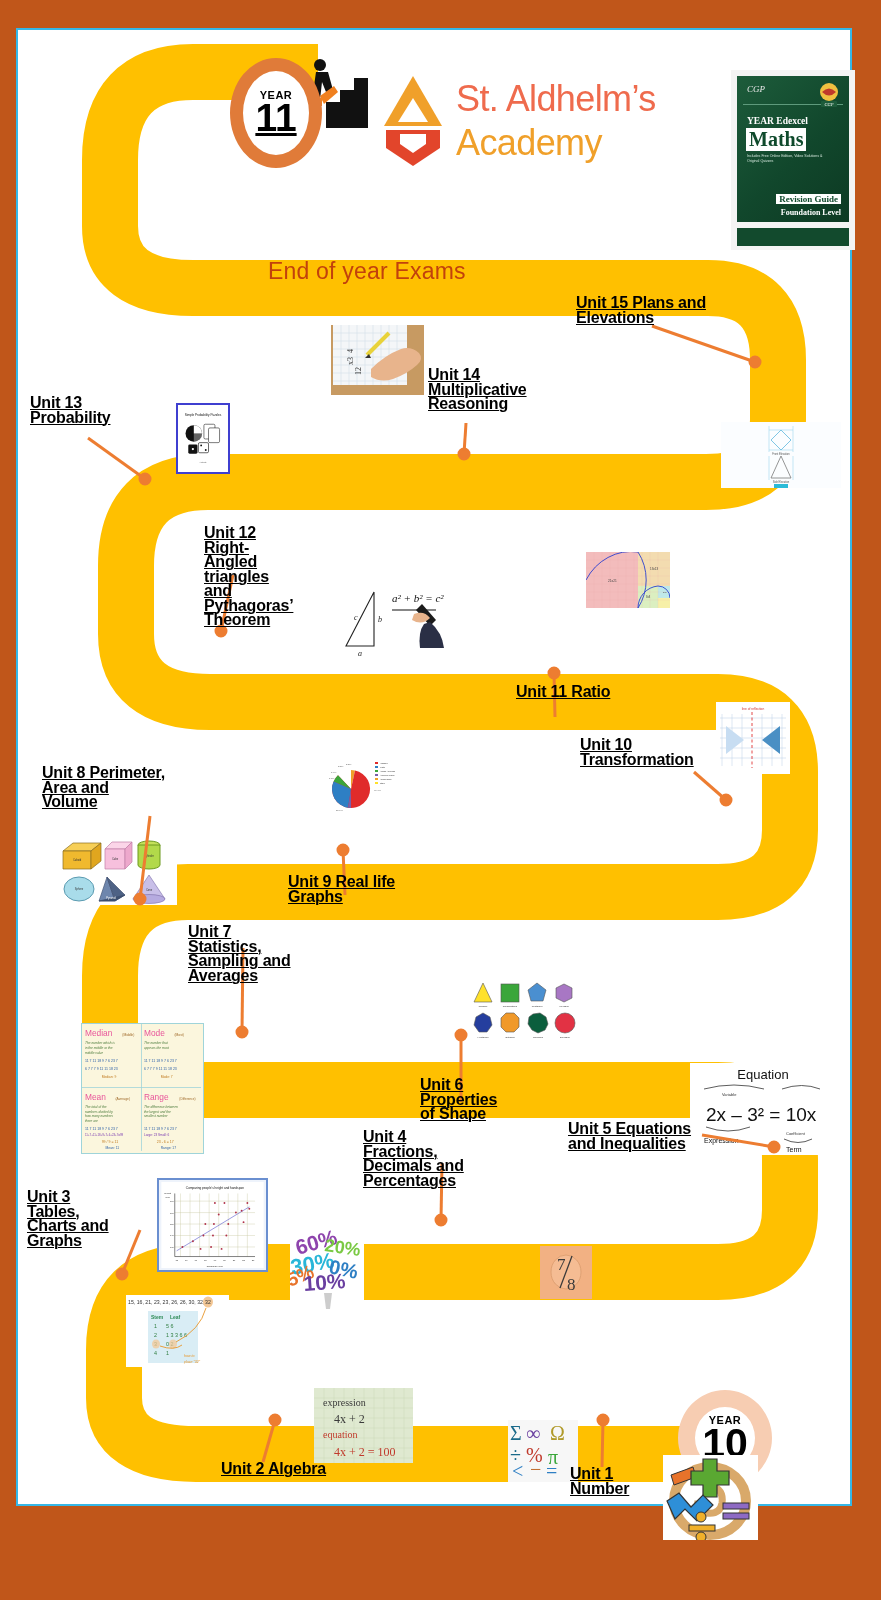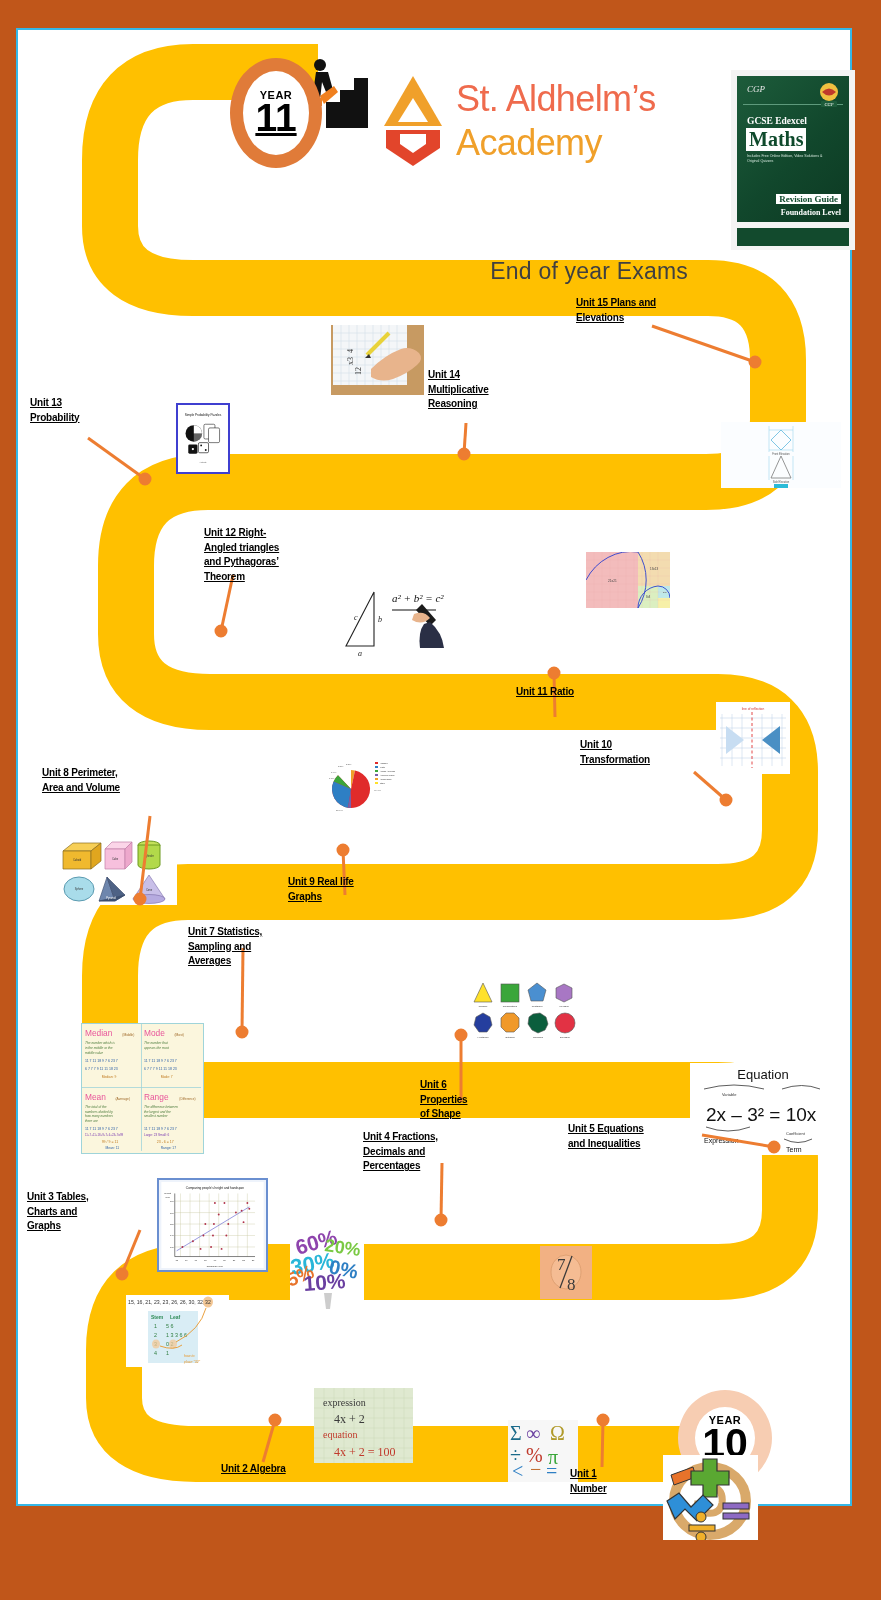--- a/index.html
+++ b/index.html
@@ -10,29 +10,29 @@
   }
   #inner{
     position:absolute;left:16px;top:28px;width:836px;height:1478px;
     background:#ffffff;border:2px solid #35b8e8;box-sizing:border-box;
   }
   
   #road-svg{position:absolute;left:0;top:0;width:836px;height:1478px;}
   
   .unit-label{
     position:absolute;font-weight:bold;color:#000000;
-    font-size:10px;line-height:14.5px;letter-spacing:-0.2px;
+    font-size:16px;line-height:14.5px;letter-spacing:-0.2px;
     text-decoration:underline;text-underline-offset:1px;
     text-decoration-thickness:1.2px;
   }
   .connector{position:absolute;overflow:visible;}
   
   #exam-text{
     position:absolute;left:250px;top:228px;width:420px;
-    text-align:right;color:#404040;font-size:23px;
+    text-align:left;color:#c2410c;font-size:23px;
     font-family:"Liberation Sans",sans-serif;font-weight:400;
     letter-spacing:0.2px;
   }
   
   .year-badge{position:absolute;display:flex;align-items:center;justify-content:center;}
   .year-ring{
     border-radius:50%;display:flex;flex-direction:column;
     align-items:center;justify-content:center;box-sizing:border-box;
   }
   #y11{left:212px;top:28px;}
@@ -172,21 +172,21 @@
     <div id="book">
       <div class="book-inner">
         <div class="book-cgp">CGP</div>
         <div class="book-rule"></div>
         <svg class="cgp-badge" viewBox="0 0 24 26">
           <circle cx="12" cy="10" r="9" fill="#f0c040"></circle>
           <path d="M5 10 q7 -7 14 0 q-7 7 -14 0z" fill="#c0392b"></path>
           <rect x="4" y="19" width="16" height="6" rx="1" fill="#1d5c3b"></rect>
           <text x="12" y="24" font-size="4.5" fill="#fff" text-anchor="middle" font-family="Liberation Serif, serif" font-style="italic">CGP</text>
         </svg>
-        <div class="book-edexcel">GCSE Edexcel</div>
+        <div class="book-edexcel">YEAR Edexcel</div>
         <div class="book-maths">Maths</div>
         <div class="book-sub">Includes Free Online Edition, Video Solutions &amp; Original Quizzes</div>
         <div class="book-guide">Revision Guide</div>
         <div class="book-found">Foundation Level</div>
       </div>
       <div class="book-foot"></div>
     </div>
 
     <div class="thumb" id="t-prob">
       <svg viewBox="0 0 50 67" width="46" height="63" style="margin:2px">

